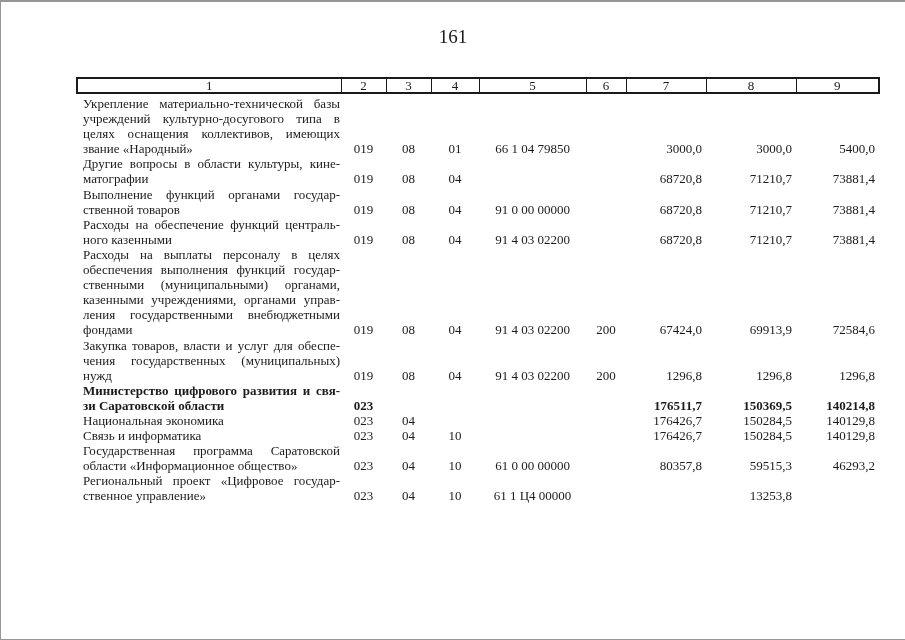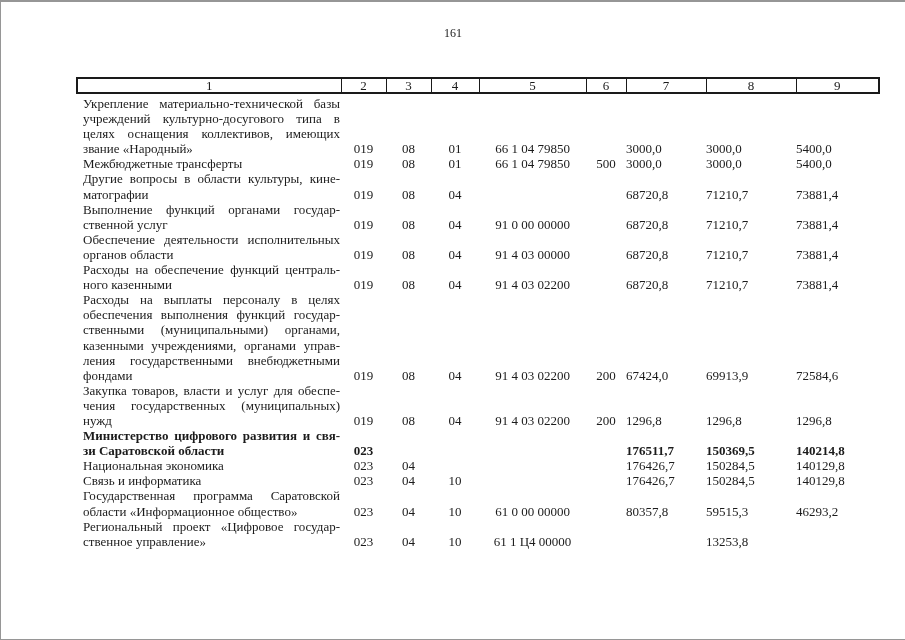--- a/index.html
+++ b/index.html
@@ -9,21 +9,21 @@
     border-top: 2px solid #969696;
     border-left: 1px solid #969696;
     border-bottom: 1px solid #969696;
     font-family: "Liberation Serif", serif;
     color: #1b1b1b;
     overflow: hidden;
   }
   .page { position: relative; width: 100%; height: 100%; background: #ffffff; }
   .page-number {
     position: absolute; top: 24px; left: 0; width: 100%;
-    text-align: center; font-size: 12px;
+    text-align: center; font-size: 19px;
   }
   table.budget-table {
     position: absolute; top: 75px; left: 75px;
     width: 802px;
     border-collapse: collapse;
     table-layout: fixed;
     font-size: 13px;
   }
   thead th {
     border: 1px solid #1a1a1a;
@@ -48,21 +48,21 @@
   tbody tr:first-child td { padding-top: 2px; }
   td.c1 { padding-left: 6px; padding-right: 1px; margin-top: 28px; }
   .line {
     line-height: 15.1px;
     white-space: nowrap;
     text-align: justify;
     text-align-last: justify;
   }
   .line.last { text-align: center; text-align-last: left; }
   td.c2, td.c3, td.c4, td.c5, td.c6 { text-align: center; white-space: nowrap; }
-  td.c7, td.c8, td.c9 { padding-right: 4px; white-space: nowrap; }
+  td.c7, td.c8, td.c9 { text-align: right; padding-right: 4px; white-space: nowrap; }
   tr.bold { font-weight: bold; }
 </style>
 </head>
 <body>
 
 <div class="page">
   <div class="page-number">161</div>
 
   <table class="budget-table">
     <colgroup>
@@ -101,68 +101,41 @@
           <td class="c3">08</td>
           <td class="c4">01</td>
           <td class="c5">66 1 04 79850</td>
           <td class="c6"></td>
           <td class="c7">3000,0</td>
           <td class="c8">3000,0</td>
           <td class="c9">5400,0</td>
         </tr>
         <tr>
           <td class="c1">
-            <div class="line last">Межбюджетные трансферты</div>
-          </td>
-          <td class="c2">019</td>
-          <td class="c3">08</td>
-          <td class="c4">01</td>
-          <td class="c5">66 1 04 79850</td>
-          <td class="c6">500</td>
-          <td class="c7">3000,0</td>
-          <td class="c8">3000,0</td>
-          <td class="c9">5400,0</td>
-        </tr>
-        <tr>
-          <td class="c1">
             <div class="line">Другие вопросы в области культуры, кине-</div>
             <div class="line last">матографии</div>
           </td>
           <td class="c2">019</td>
           <td class="c3">08</td>
           <td class="c4">04</td>
           <td class="c5"></td>
           <td class="c6"></td>
           <td class="c7">68720,8</td>
           <td class="c8">71210,7</td>
           <td class="c9">73881,4</td>
         </tr>
         <tr>
           <td class="c1">
             <div class="line">Выполнение функций органами государ-</div>
-            <div class="line last">ственной услуг</div>
+            <div class="line last">ственной товаров</div>
           </td>
           <td class="c2">019</td>
           <td class="c3">08</td>
           <td class="c4">04</td>
           <td class="c5">91 0 00 00000</td>
-          <td class="c6"></td>
-          <td class="c7">68720,8</td>
-          <td class="c8">71210,7</td>
-          <td class="c9">73881,4</td>
-        </tr>
-        <tr>
-          <td class="c1">
-            <div class="line">Обеспечение деятельности исполнительных</div>
-            <div class="line last">органов области</div>
-          </td>
-          <td class="c2">019</td>
-          <td class="c3">08</td>
-          <td class="c4">04</td>
-          <td class="c5">91 4 03 00000</td>
           <td class="c6"></td>
           <td class="c7">68720,8</td>
           <td class="c8">71210,7</td>
           <td class="c9">73881,4</td>
         </tr>
         <tr>
           <td class="c1">
             <div class="line">Расходы на обеспечение функций централь-</div>
             <div class="line last">ного казенными</div>
           </td>

